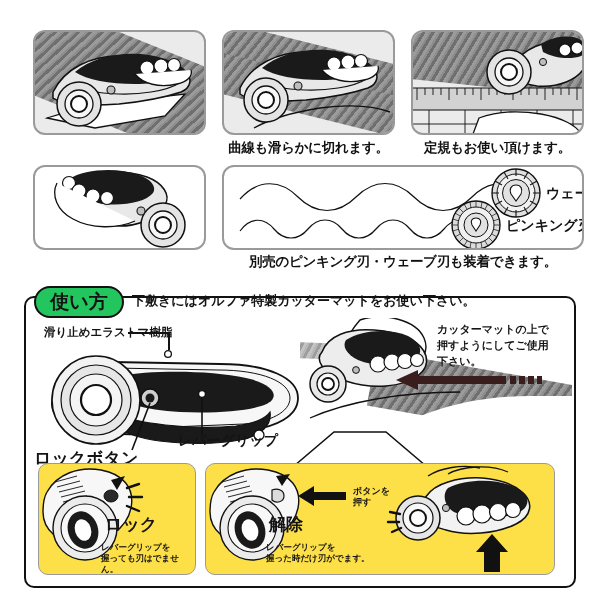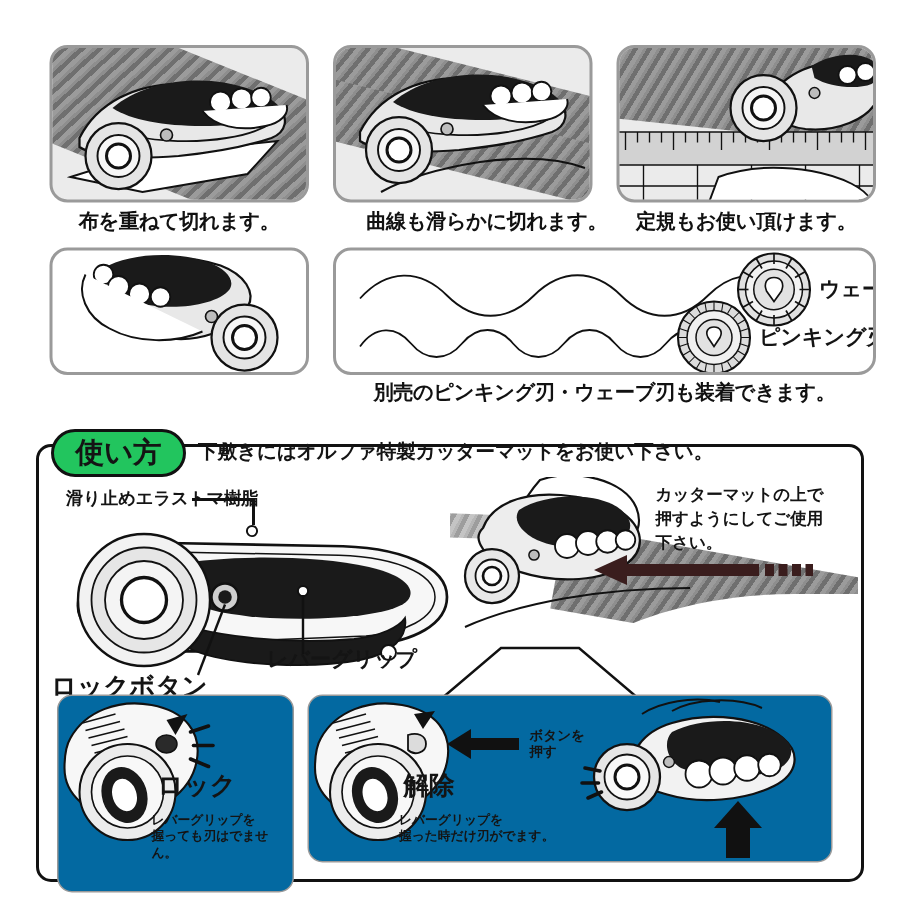--- a/index.html
+++ b/index.html
@@ -107,21 +107,21 @@
     font-size: 13px;
     font-weight: bold;
     white-space: nowrap;
   }
 
   
   .subpanel {
     position: absolute;
     border: 1.6px solid #9a9a9a;
     border-radius: 10px;
-    background: #0369a1;
+    background: #fde047;
     box-sizing: border-box;
     overflow: hidden;
   }
 
   .lbl {
     position: absolute;
     font-size: 11px;
     font-weight: bold;
     white-space: nowrap;
     line-height: 1.25;
@@ -170,21 +170,20 @@
         <circle cx="126" cy="34" r="7" fill="#fff" stroke="#111" stroke-width="1.2"></circle>
         <circle cx="139" cy="33" r="6.5" fill="#fff" stroke="#111" stroke-width="1.2"></circle>
         <path d="M100 42 C108 52 124 56 142 52 C152 50 158 44 156 38" fill="#fff" stroke="#111" stroke-width="1.3"></path>
         <circle cx="44" cy="72" r="22" fill="#e4e4e4" stroke="#111" stroke-width="1.5"></circle>
         <circle cx="44" cy="72" r="14" fill="#f6f6f6" stroke="#111" stroke-width="1.3"></circle>
         <circle cx="44" cy="72" r="8" fill="#ffffff" stroke="#111" stroke-width="2"></circle>
         <circle cx="76" cy="58" r="4" fill="#bdbdbd" stroke="#111" stroke-width="1.1"></circle>
       </g>
     </svg>
   </div>
-  <div class="caption" style="left:33px; top:139px; width:173px;">布を重ねて切れます。</div>
 
   <div class="panel" style="left:222px; top:30px; width:173px; height:105px;">
     <div class="mat" style="left:-30px; top:14px; width:250px; height:40px; transform:rotate(14deg);"></div>
     <div class="mat" style="left:-36px; top:44px; width:250px; height:40px; transform:rotate(14deg);"></div>
     <svg width="173" height="105" viewBox="0 0 173 105" style="position:absolute;left:0;top:0;">
       <path d="M30 96 C48 86 70 80 96 76 C126 72 150 74 166 80" fill="none" stroke="#111" stroke-width="1.4"></path>
       <path d="M16 56 C28 32 54 20 82 20 C110 20 134 26 148 36 C156 42 154 52 144 56
                C126 62 102 66 82 68 C54 70 28 70 16 62 Z" fill="#e8e8e8" stroke="#111" stroke-width="1.5"></path>
       <path d="M38 36 C54 22 80 16 104 18 C126 20 144 28 150 36 C144 44 122 48 98 48
                C72 48 50 44 38 36 Z" fill="#1a1a1a"></path>
@@ -192,21 +191,21 @@
       <circle cx="110" cy="32" r="7" fill="#fff" stroke="#111" stroke-width="1.2"></circle>
       <circle cx="124" cy="30" r="7" fill="#fff" stroke="#111" stroke-width="1.2"></circle>
       <circle cx="137" cy="29" r="6.5" fill="#fff" stroke="#111" stroke-width="1.2"></circle>
       <path d="M98 38 C106 48 122 52 140 48 C150 46 156 40 154 34" fill="#fff" stroke="#111" stroke-width="1.3"></path>
       <circle cx="42" cy="68" r="22" fill="#e4e4e4" stroke="#111" stroke-width="1.5"></circle>
       <circle cx="42" cy="68" r="14" fill="#f6f6f6" stroke="#111" stroke-width="1.3"></circle>
       <circle cx="42" cy="68" r="8" fill="#ffffff" stroke="#111" stroke-width="2"></circle>
       <circle cx="74" cy="54" r="4" fill="#bdbdbd" stroke="#111" stroke-width="1.1"></circle>
     </svg>
   </div>
-  <div class="caption" style="left:238px; top:139px; width:173px;text-align:center;">曲線も滑らかに切れます。</div>
+  <div class="caption" style="left:222px; top:139px; width:173px;text-align:center;">曲線も滑らかに切れます。</div>
 
   <div class="panel" style="left:411px; top:30px; width:173px; height:105px;">
     <div class="mat" style="left:-10px; top:-14px; width:230px; height:72px; transform:rotate(6deg);"></div>
     <div class="mat-pale" style="left:-10px; top:56px; width:210px; height:22px;"></div>
     <svg width="173" height="105" viewBox="0 0 173 105" style="position:absolute;left:0;top:0;">
       <g stroke="#111" stroke-width="1">
         <line x1="-4" y1="56" x2="178" y2="56"></line>
         <line x1="-4" y1="78" x2="178" y2="78"></line>
       </g>
       <g stroke="#111" stroke-width="0.9">
@@ -416,21 +415,21 @@
   </div>
   <div class="lbl multi" style="left:437px; top:322px; font-size:11px; line-height:1.45;">カッターマットの上で
 押すようにしてご使用
 下さい。</div>
 
   <svg width="140" height="40" viewBox="0 0 140 40" style="position:absolute; left:290px; top:428px;">
     <path d="M4 38 L44 4 L52 4" fill="none" stroke="#111" stroke-width="1.6"></path>
     <path d="M136 38 L96 4 L52 4" fill="none" stroke="#111" stroke-width="1.6"></path>
   </svg>
 
-  <div class="subpanel" style="left:38px; top:463px; width:158px; height:132px;">
+  <div class="subpanel" style="left:38px; top:463px; width:158px; height:112px;">
     <svg width="158" height="112" viewBox="0 0 158 112" style="position:absolute;left:0;top:0;">
       <path d="M8 28 C18 10 40 2 62 6 C84 10 96 24 92 44 C88 64 66 80 42 80
                C20 80 4 66 4 48 C4 40 5 33 8 28 Z" fill="#f7f7f7" stroke="#111" stroke-width="1.4"></path>
       <g stroke="#111" stroke-width="0.9">
         <line x1="16" y1="18" x2="38" y2="12"></line>
           <line x1="18" y1="23" x2="41" y2="17"></line>
         <line x1="20" y1="28" x2="44" y2="22"></line>
           <line x1="22" y1="33" x2="46" y2="27"></line>
         <line x1="24" y1="38" x2="48" y2="32"></line>
       </g>

